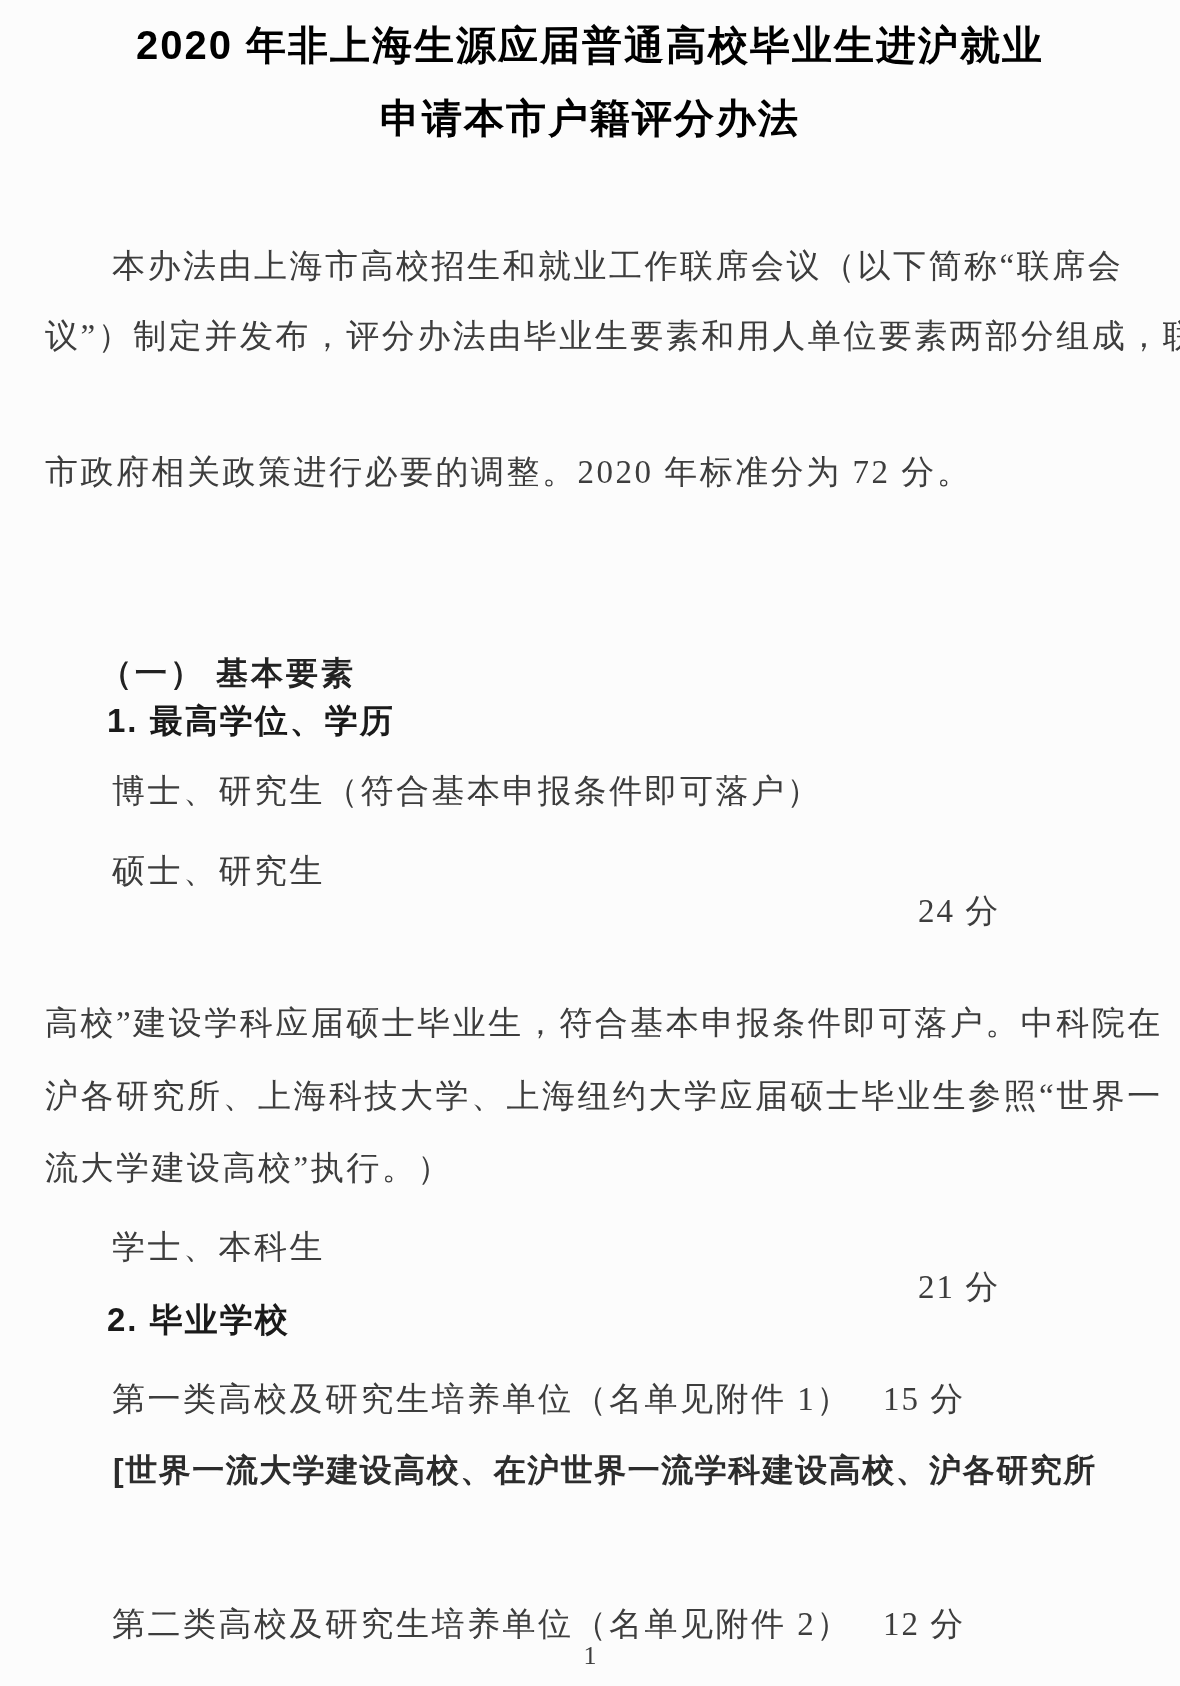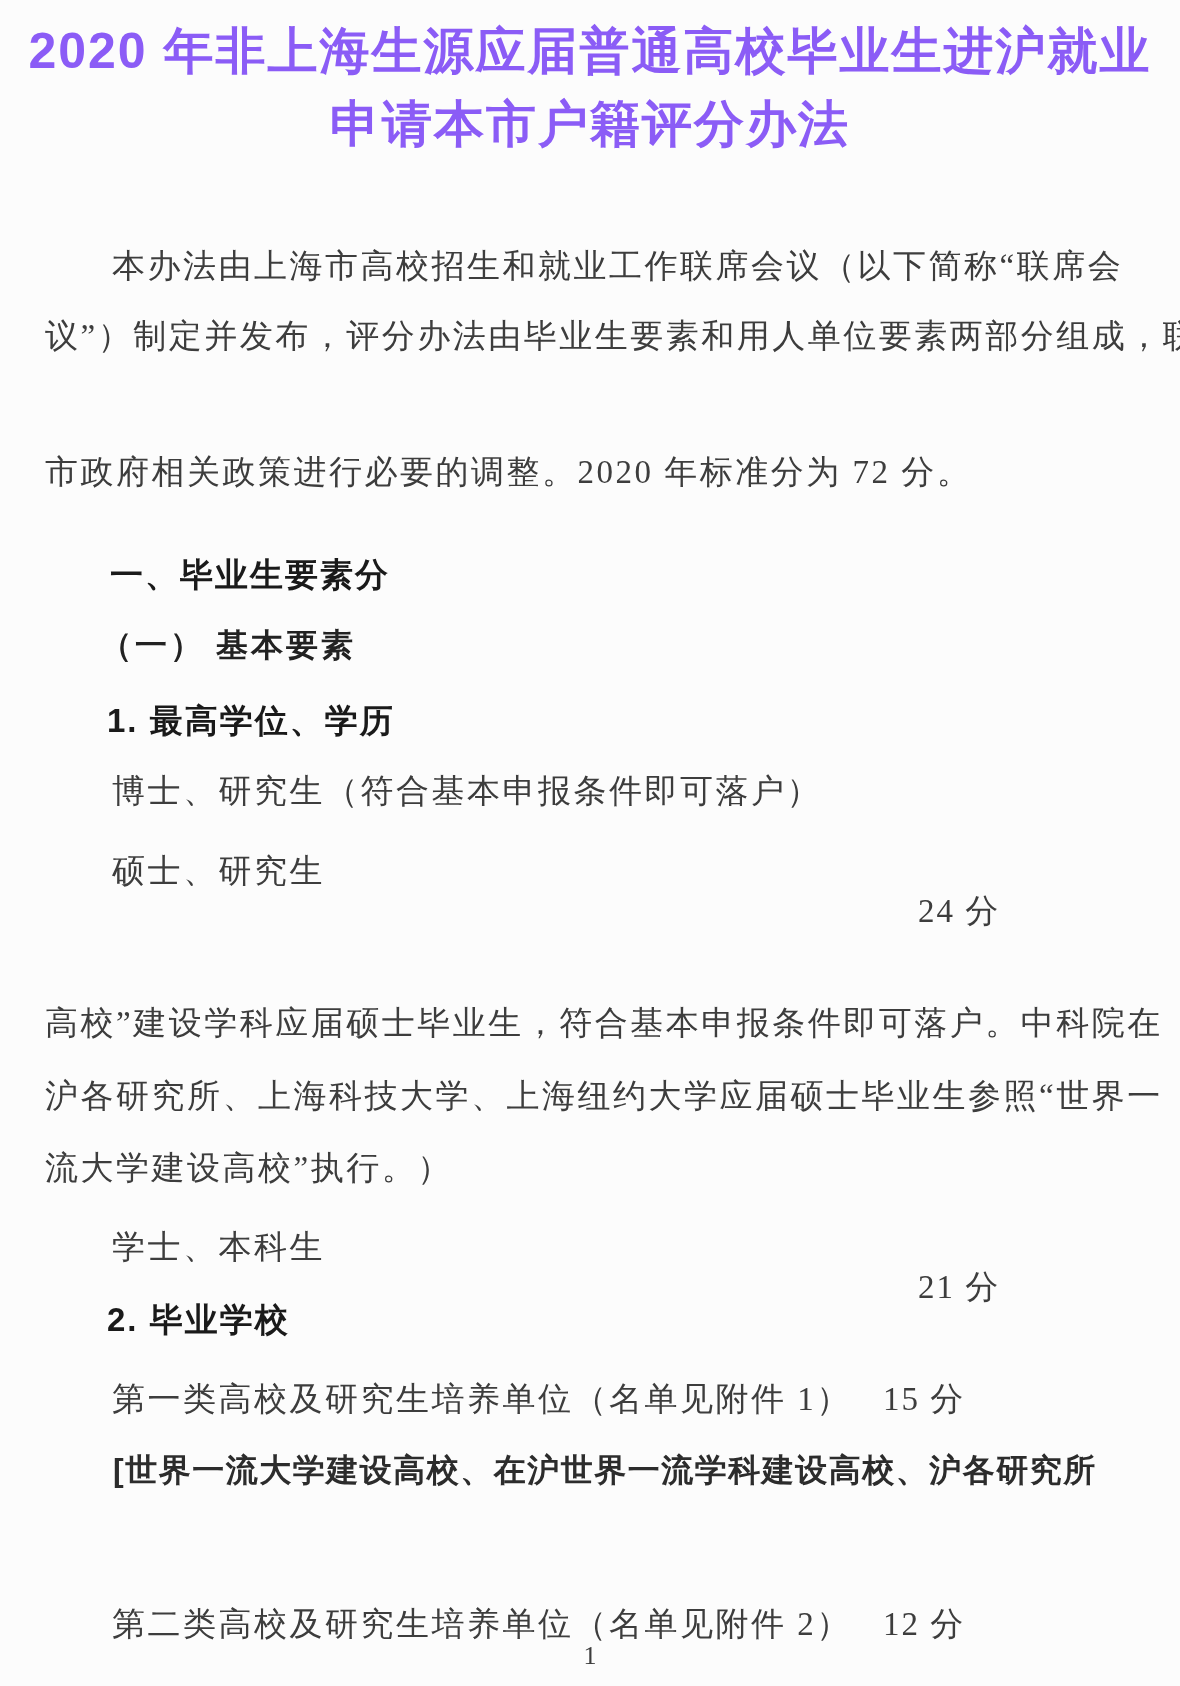--- a/index.html
+++ b/index.html
@@ -17,23 +17,23 @@
   }
   .line {
     position: absolute;
     white-space: nowrap;
     line-height: 1.25;
   }
   
   .t-title {
     font-family: "Liberation Sans", "DejaVu Sans", sans-serif;
     font-weight: 700;
-    font-size: 50px;
+    font-size: 40px;
     letter-spacing: 2px;
-    color: #8b5cf6;
+    color: #000000;
     left: 0; right: 0;
     text-align: center;
   }
   
   .t-body {
     font-family: "Liberation Serif", "DejaVu Serif", serif;
     font-weight: 400;
     font-size: 33px;
     letter-spacing: 2.5px;
     color: #3d3d3d;
@@ -46,20 +46,21 @@
     letter-spacing: 2px;
     color: #1a1a1a;
   }
   
   .t-kai {
     font-family: "Liberation Serif", "DejaVu Serif", serif;
     font-weight: 700;
     font-size: 32px;
     letter-spacing: 3px;
     color: #222222;
+    margin-top: 28px;
   }
   
   .t-note {
     font-family: "Liberation Sans", "DejaVu Sans", sans-serif;
     font-weight: 600;
     font-size: 32px;
     letter-spacing: 1.5px;
     color: #2c2c2c;
   }
   .score {
@@ -88,21 +89,20 @@
 
 <div class="page">
 
   <div class="line t-title" style="top:20px">2020 年非上海生源应届普通高校毕业生进沪就业</div>
   <div class="line t-title" style="top:93px">申请本市户籍评分办法</div>
 
   <div class="line t-body" style="top:246px; left:112px">本办法由上海市高校招生和就业工作联席会议（以下简称“联席会</div>
   <div class="line t-body" style="top:316px; left:45px">议”）制定并发布，评分办法由毕业生要素和用人单位要素两部分组成，联</div>
   <div class="line t-body" style="top:452px; left:45px">市政府相关政策进行必要的调整。2020 年标准分为 72 分。</div>
 
-  <div class="line t-h" style="top:554px; left:110px">一、毕业生要素分</div>
 
   <div class="line t-kai" style="top:625px; left:100px">（一） 基本要素</div>
 
   <div class="line t-h" style="top:700px; left:107px">1. 最高学位、学历</div>
 
   <div class="line t-body row" style="top:771px">
     <span class="label">博士、研究生（符合基本申报条件即可落户）</span>
   </div>
 
   <div class="line t-body row" style="top:851px">

